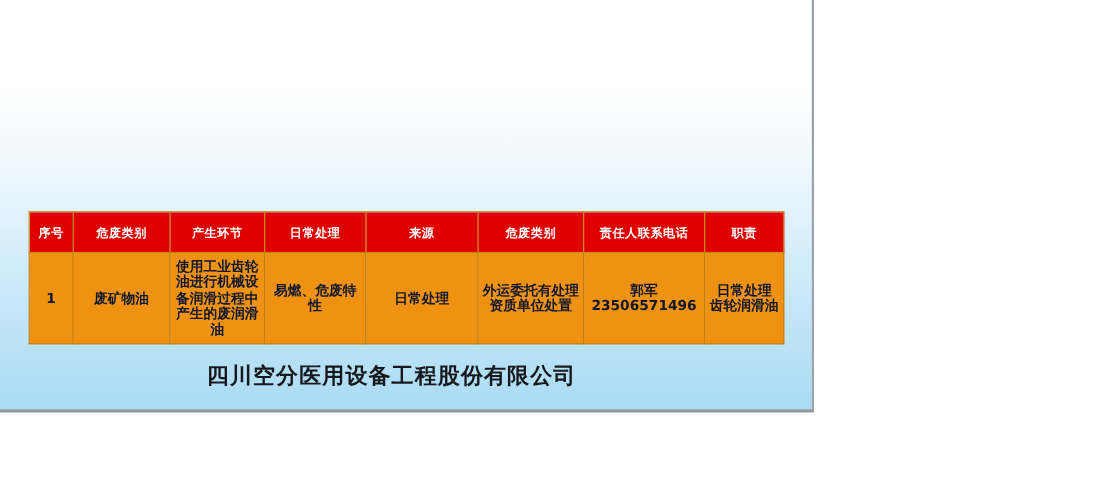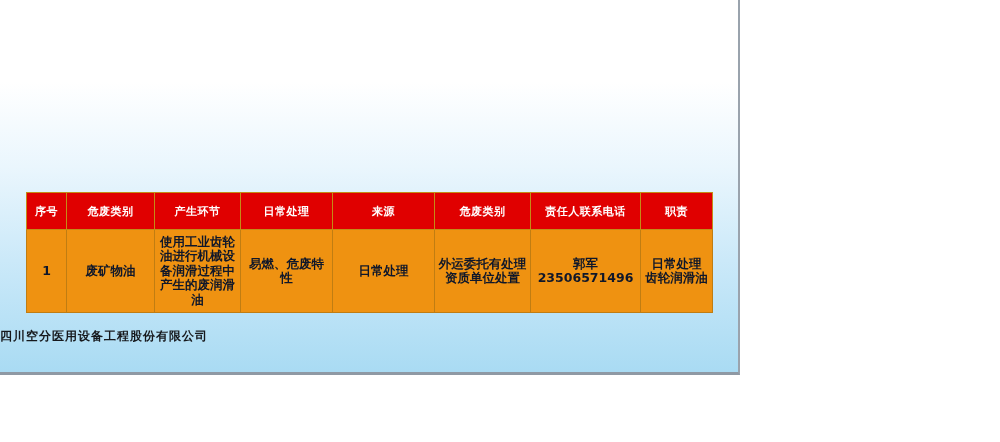--- a/index.html
+++ b/index.html
@@ -108,22 +108,22 @@
   .col-proc   { width: 96px; }
   .col-phone  { width: 110px; }
   .col-duty   { width: 72px; }
 
   
   #company-name {
     position: absolute;
     left: 0;
     top: 328px;
     width: 712px;
-    text-align: left;
-    font-size: 12px;
+    text-align: center;
+    font-size: 20px;
     font-weight: bold;
     color: #16181c;
     letter-spacing: 1px;
   }
 </style>
 </head>
 <body>
 
 <div id="poster">
 

